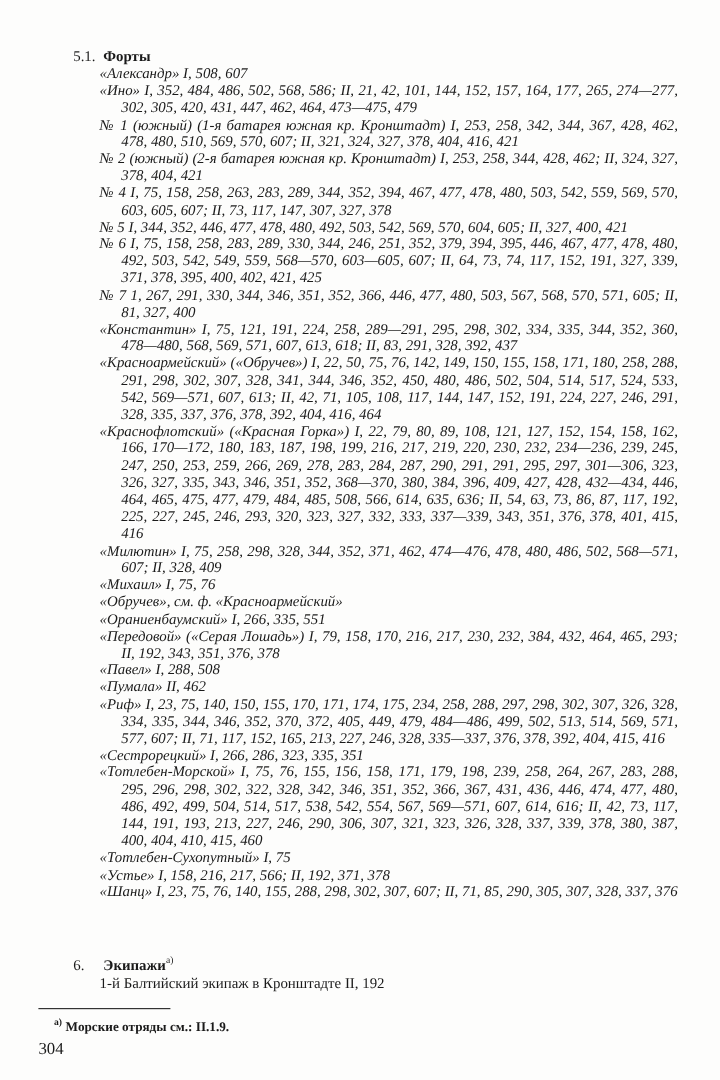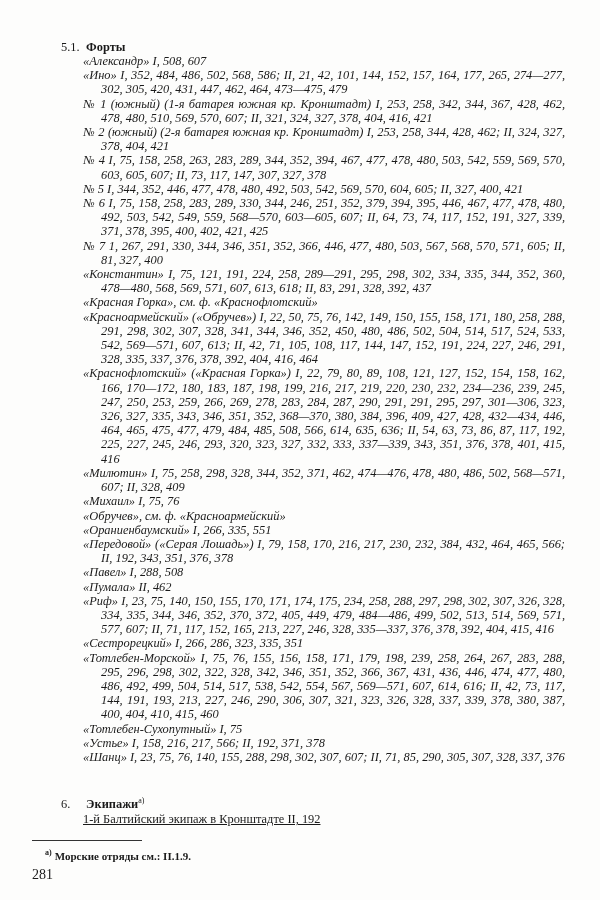--- a/index.html
+++ b/index.html
@@ -94,48 +94,47 @@
   <div class="entries" id="forts-entries" style="top:54px;font-style:italic;">
     <p class="entry">«Александр» I, 508, 607</p>
     <p class="entry">«Ино» I, 352, 484, 486, 502, 568, 586; II, 21, 42, 101, 144, 152, 157, 164, 177, 265, 274—277, 302, 305, 420, 431, 447, 462, 464, 473—475, 479</p>
     <p class="entry">№ 1 (южный) (1-я батарея южная кр. Кронштадт) I, 253, 258, 342, 344, 367, 428, 462, 478, 480, 510, 569, 570, 607; II, 321, 324, 327, 378, 404, 416, 421</p>
     <p class="entry">№ 2 (южный) (2-я батарея южная кр. Кронштадт) I, 253, 258, 344, 428, 462; II, 324, 327, 378, 404, 421</p>
     <p class="entry">№ 4 I, 75, 158, 258, 263, 283, 289, 344, 352, 394, 467, 477, 478, 480, 503, 542, 559, 569, 570, 603, 605, 607; II, 73, 117, 147, 307, 327, 378</p>
     <p class="entry">№ 5 I, 344, 352, 446, 477, 478, 480, 492, 503, 542, 569, 570, 604, 605; II, 327, 400, 421</p>
     <p class="entry">№ 6 I, 75, 158, 258, 283, 289, 330, 344, 246, 251, 352, 379, 394, 395, 446, 467, 477, 478, 480, 492, 503, 542, 549, 559, 568—570, 603—605, 607; II, 64, 73, 74, 117, 152, 191, 327, 339, 371, 378, 395, 400, 402, 421, 425</p>
     <p class="entry">№ 7 1, 267, 291, 330, 344, 346, 351, 352, 366, 446, 477, 480, 503, 567, 568, 570, 571, 605; II, 81, 327, 400</p>
     <p class="entry">«Константин» I, 75, 121, 191, 224, 258, 289—291, 295, 298, 302, 334, 335, 344, 352, 360, 478—480, 568, 569, 571, 607, 613, 618; II, 83, 291, 328, 392, 437</p>
-    <p class="entry">«Красная Горка», см. ф. «Краснофлотский»</p>
     <p class="entry">«Красноармейский» («Обручев») I, 22, 50, 75, 76, 142, 149, 150, 155, 158, 171, 180, 258, 288, 291, 298, 302, 307, 328, 341, 344, 346, 352, 450, 480, 486, 502, 504, 514, 517, 524, 533, 542, 569—571, 607, 613; II, 42, 71, 105, 108, 117, 144, 147, 152, 191, 224, 227, 246, 291, 328, 335, 337, 376, 378, 392, 404, 416, 464</p>
     <p class="entry">«Краснофлотский» («Красная Горка») I, 22, 79, 80, 89, 108, 121, 127, 152, 154, 158, 162, 166, 170—172, 180, 183, 187, 198, 199, 216, 217, 219, 220, 230, 232, 234—236, 239, 245, 247, 250, 253, 259, 266, 269, 278, 283, 284, 287, 290, 291, 291, 295, 297, 301—306, 323, 326, 327, 335, 343, 346, 351, 352, 368—370, 380, 384, 396, 409, 427, 428, 432—434, 446, 464, 465, 475, 477, 479, 484, 485, 508, 566, 614, 635, 636; II, 54, 63, 73, 86, 87, 117, 192, 225, 227, 245, 246, 293, 320, 323, 327, 332, 333, 337—339, 343, 351, 376, 378, 401, 415, 416</p>
     <p class="entry">«Милютин» I, 75, 258, 298, 328, 344, 352, 371, 462, 474—476, 478, 480, 486, 502, 568—571, 607; II, 328, 409</p>
     <p class="entry">«Михаил» I, 75, 76</p>
     <p class="entry">«Обручев», см. ф. «Красноармейский»</p>
     <p class="entry">«Ораниенбаумский» I, 266, 335, 551</p>
-    <p class="entry">«Передовой» («Серая Лошадь») I, 79, 158, 170, 216, 217, 230, 232, 384, 432, 464, 465, 566; II, 192, 343, 351, 376, 378</p>
+    <p class="entry">«Передовой» («Серая Лошадь») I, 79, 158, 170, 216, 217, 230, 232, 384, 432, 464, 465, 293; II, 192, 343, 351, 376, 378</p>
     <p class="entry">«Павел» I, 288, 508</p>
     <p class="entry">«Пумала» II, 462</p>
     <p class="entry">«Риф» I, 23, 75, 140, 150, 155, 170, 171, 174, 175, 234, 258, 288, 297, 298, 302, 307, 326, 328, 334, 335, 344, 346, 352, 370, 372, 405, 449, 479, 484—486, 499, 502, 513, 514, 569, 571, 577, 607; II, 71, 117, 152, 165, 213, 227, 246, 328, 335—337, 376, 378, 392, 404, 415, 416</p>
     <p class="entry">«Сестрорецкий» I, 266, 286, 323, 335, 351</p>
     <p class="entry">«Тотлебен-Морской» I, 75, 76, 155, 156, 158, 171, 179, 198, 239, 258, 264, 267, 283, 288, 295, 296, 298, 302, 322, 328, 342, 346, 351, 352, 366, 367, 431, 436, 446, 474, 477, 480, 486, 492, 499, 504, 514, 517, 538, 542, 554, 567, 569—571, 607, 614, 616; II, 42, 73, 117, 144, 191, 193, 213, 227, 246, 290, 306, 307, 321, 323, 326, 328, 337, 339, 378, 380, 387, 400, 404, 410, 415, 460</p>
     <p class="entry">«Тотлебен-Сухопутный» I, 75</p>
     <p class="entry">«Устье» I, 158, 216, 217, 566; II, 192, 371, 378</p>
     <p class="entry">«Шанц» I, 23, 75, 76, 140, 155, 288, 298, 302, 307, 607; II, 71, 85, 290, 305, 307, 328, 337, 376</p>
   </div>
 
   <div class="section-head" style="top:797px;">
     <span class="num">6.</span>
     <span class="title">Экипажи</span><sup>а)</sup>
   </div>
 
-  <div class="entries" style="top:812px;text-decoration:underline;">
+  <div class="entries" style="top:812px;">
     <p class="entry">1-й Балтийский экипаж в Кронштадте II, 192</p>
   </div>
 
   <div class="footnote-rule" style="top:840px;"></div>
 
   <div class="footnote" style="top:849px;font-weight:bold;">
     <sup>а)</sup><span>Морские отряды см.: II.1.9.</span>
   </div>
 
-  <div class="page-number" style="top:868px;">281</div>
+  <div class="page-number" style="top:868px;">304</div>
 
 </div>
 
 </body></html>

